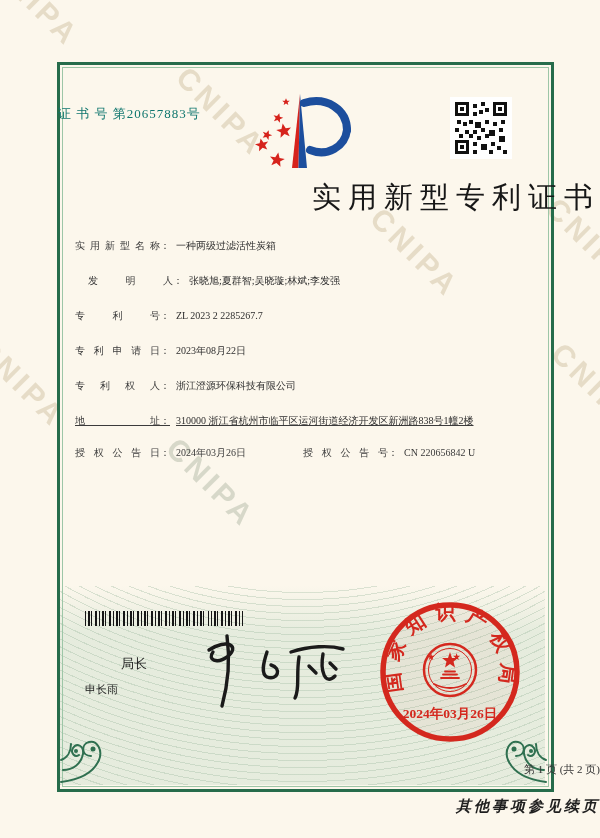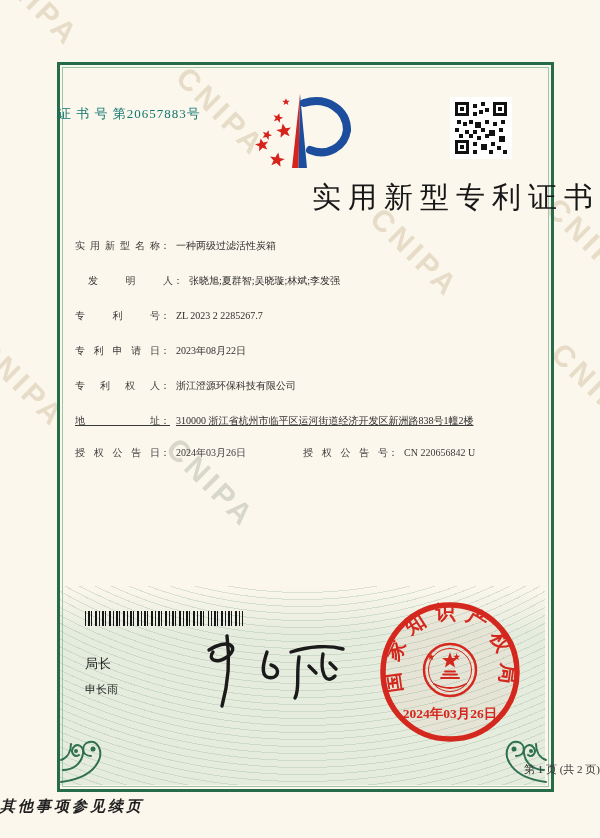--- a/index.html
+++ b/index.html
@@ -76,38 +76,38 @@
   .barcode{
     position:absolute;left:85px;top:611px;width:158px;height:15px;z-index:3;
     background:repeating-linear-gradient(90deg,
       #161616 0 1.5px,transparent 1.5px 3px,
       #161616 3px 5.5px,transparent 5.5px 6.5px,
       #161616 6.5px 7.5px,transparent 7.5px 10.5px,
       #161616 10.5px 12px,transparent 12px 14px);
   }
 
   .signer{position:absolute;left:85px;top:655px;z-index:3;font-family:"Liberation Sans",sans-serif;}
-  .signer .stitle{font-size:13px;color:#1d1d1d;margin-bottom:9px;}
+  .signer .stitle{font-size:13px;color:#1d1d1d;margin-bottom:9px;margin-left:36px;}
   .signer .sname{font-size:11px;color:#1d1d1d;}
 
   .signature{position:absolute;left:183px;top:626px;z-index:3;}
 
   .seal{position:absolute;left:378px;top:600px;z-index:4;}
 
   .flourish{position:absolute;z-index:3;}
   .flourish.bl{left:59px;top:726px;}
   .flourish.br{right:52px;top:726px;transform:scaleX(-1);}
 
   .page-num{
     position:absolute;left:0;top:762px;width:100%;z-index:3;
     text-align:right;font-size:11px;color:#333;
   }
   .footer-note{
     position:absolute;left:0;top:797px;width:100%;z-index:3;
-    text-align:left;font-size:15px;font-style:italic;font-weight:bold;
+    text-align:right;font-size:15px;font-style:italic;font-weight:bold;
     letter-spacing:3px;color:#1f1f1f;
   }
 </style>
 </head>
 <body>
 
 <div class="page">
 
   <div class="wm" style="left:-28px;top:2px;">CNIPA</div>
   <div class="wm" style="left:158px;top:112px;">CNIPA</div>

